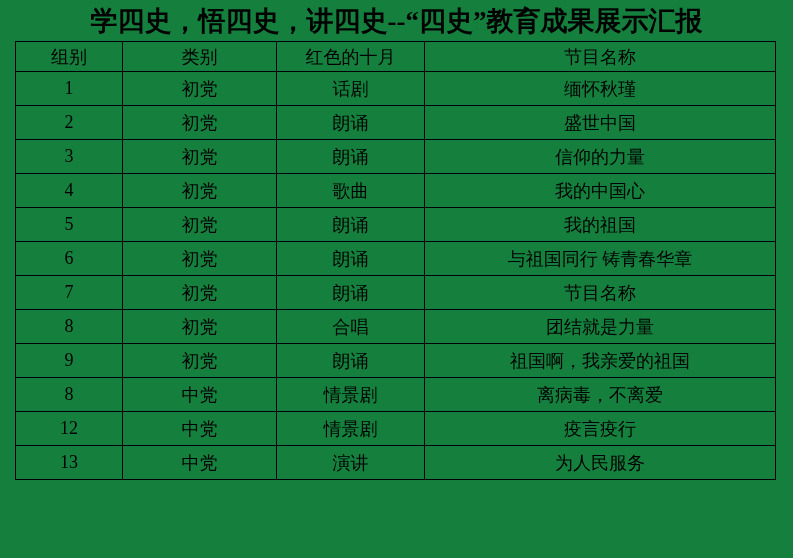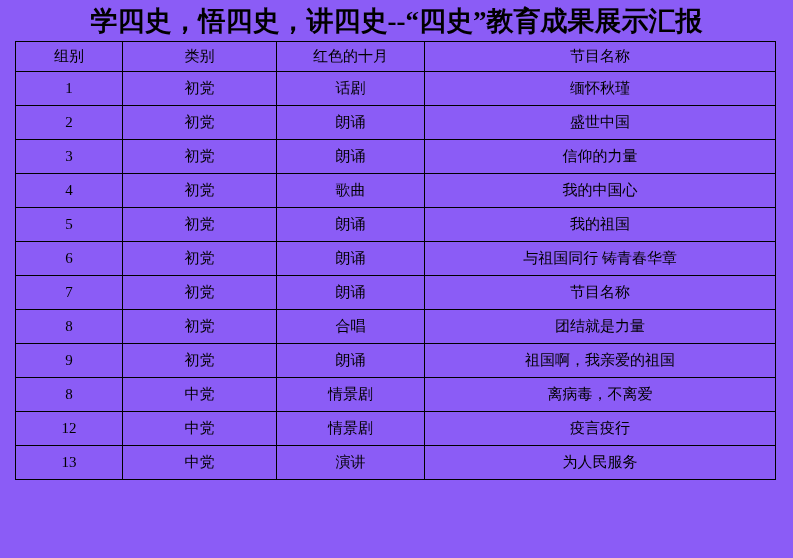--- a/index.html
+++ b/index.html
@@ -11,21 +11,21 @@
   body {
     width: 793px;
     height: 558px;
     font-family: "Liberation Serif", "DejaVu Serif", serif;
     overflow: hidden;
   }
   .page {
     position: relative;
     width: 793px;
     height: 558px;
-    background: #8b5cf6;
+    background: #15803d;
   }
   .doc-title {
     width: 100%;
     text-align: center;
     font-size: 27px;
     line-height: 36px;
     font-weight: bold;
     letter-spacing: 0px;
     color: #000000;
     padding-top: 3px;
@@ -43,21 +43,21 @@
   table.program-table col.c-category { width: 154px; }
   table.program-table col.c-type { width: 148px; }
   table.program-table col.c-name { width: 351px; }
 
   table.program-table th,
   table.program-table td {
     border: 1px solid #000000;
     height: 34px;
     text-align: center;
     vertical-align: middle;
-    font-size: 15px;
+    font-size: 18px;
     color: #000000;
     padding: 0;
     white-space: nowrap;
     font-family: "Liberation Serif", "DejaVu Serif", serif;
   }
   table.program-table thead th {
     height: 30px;
     font-weight: normal;
   }
   

